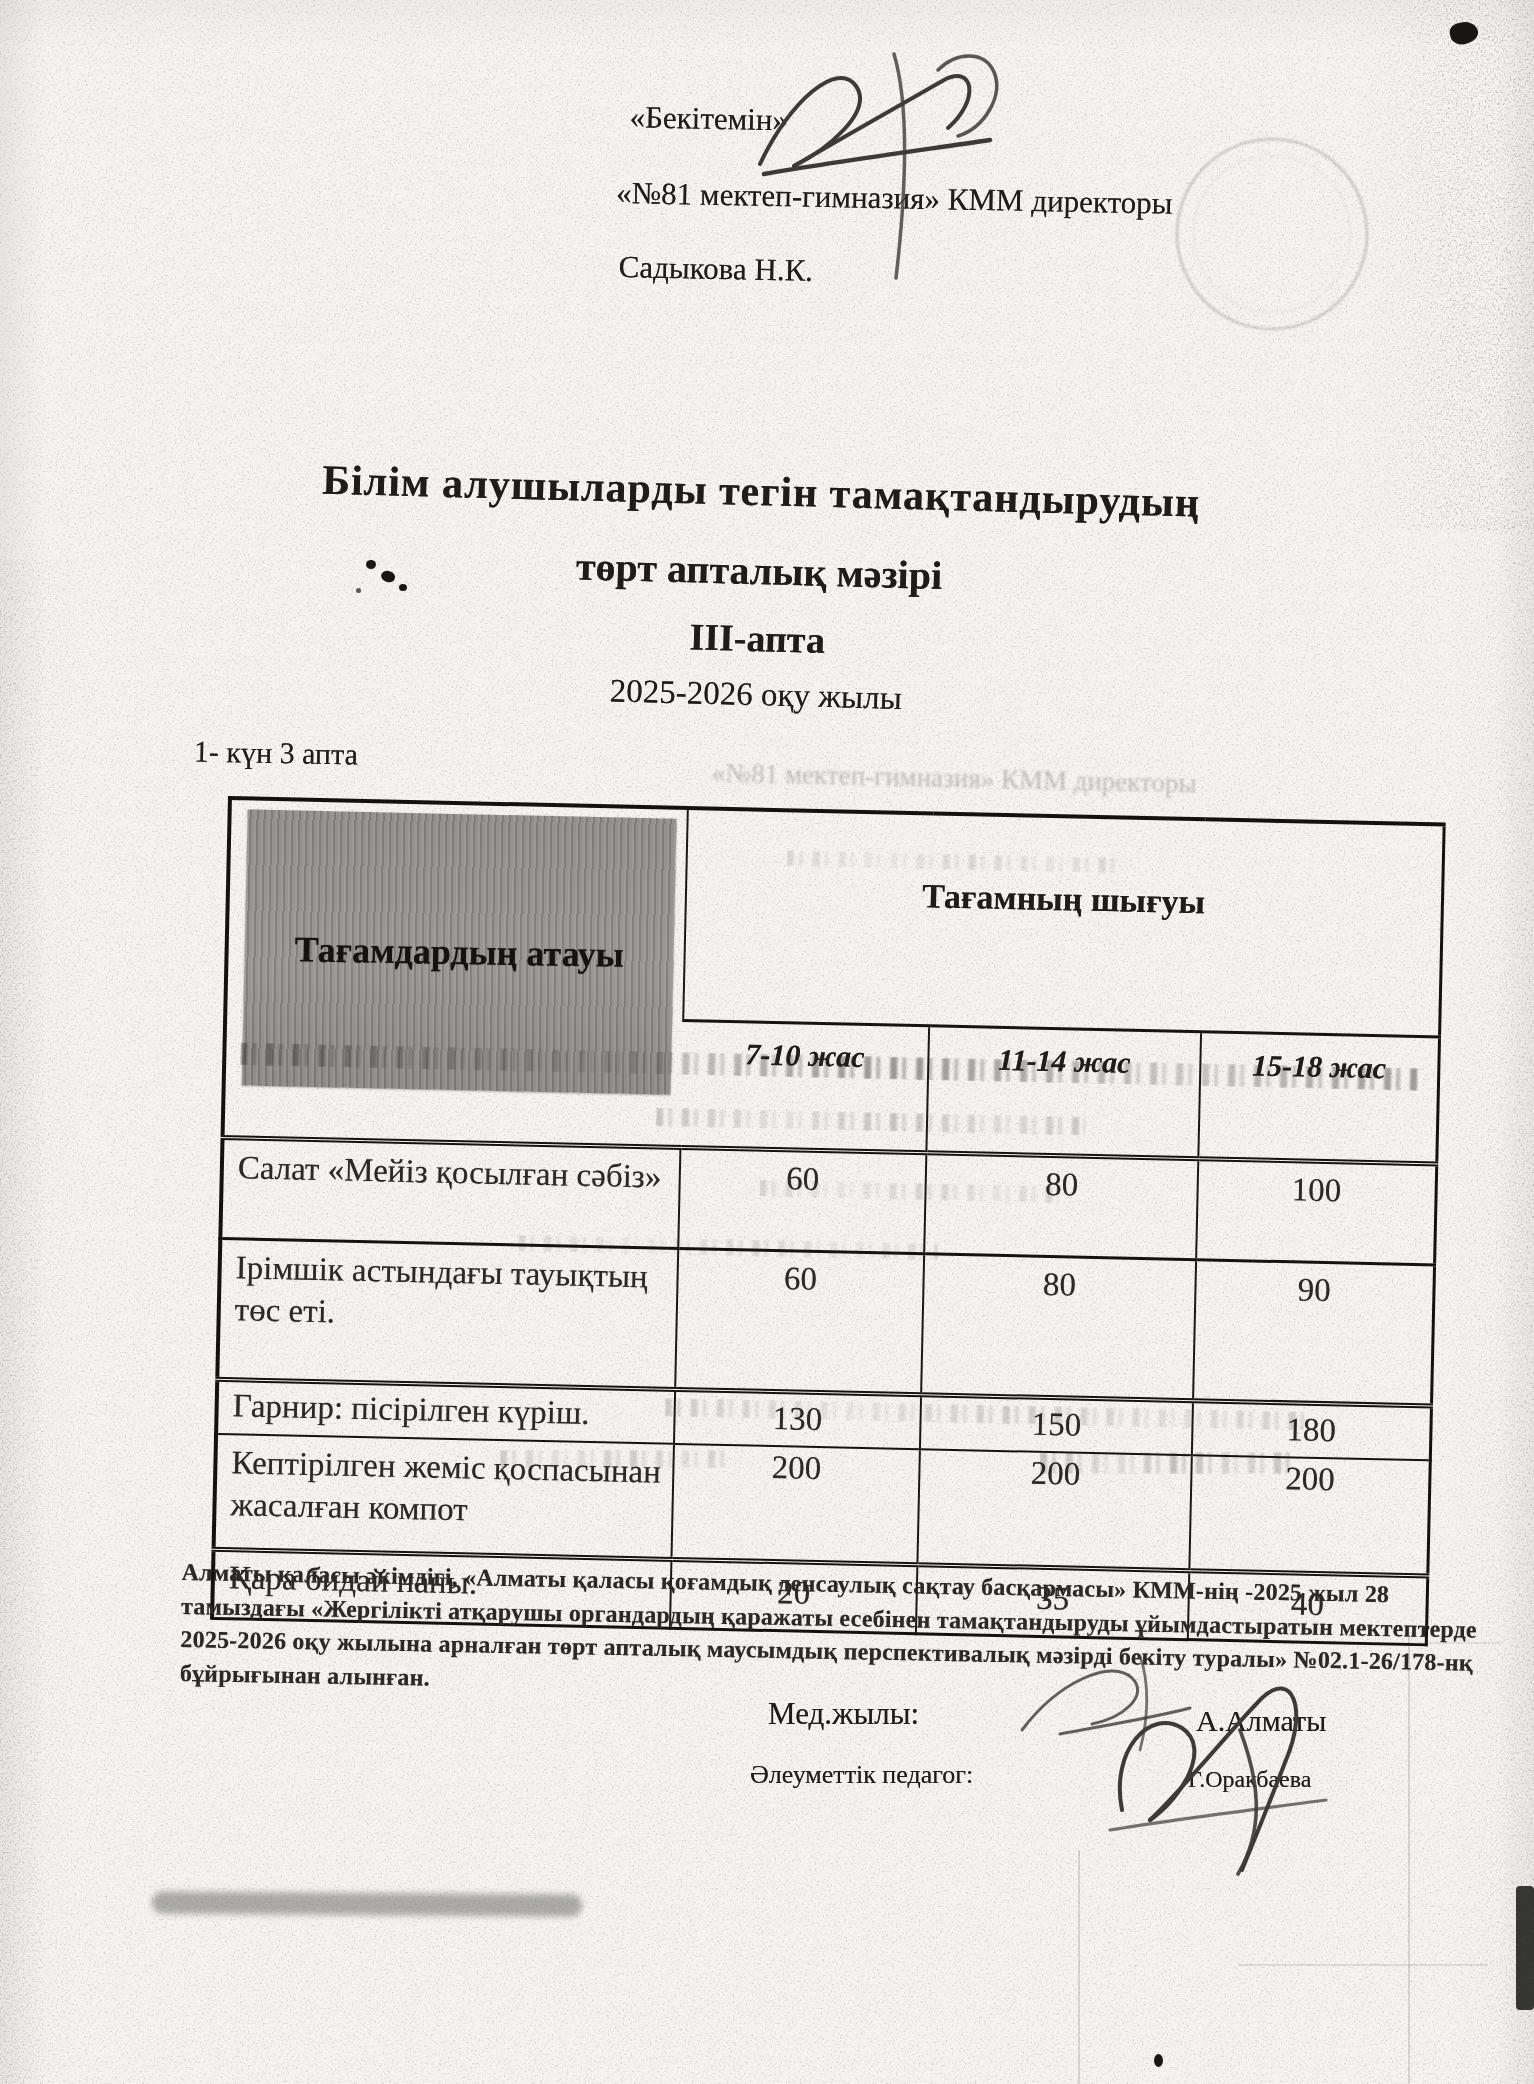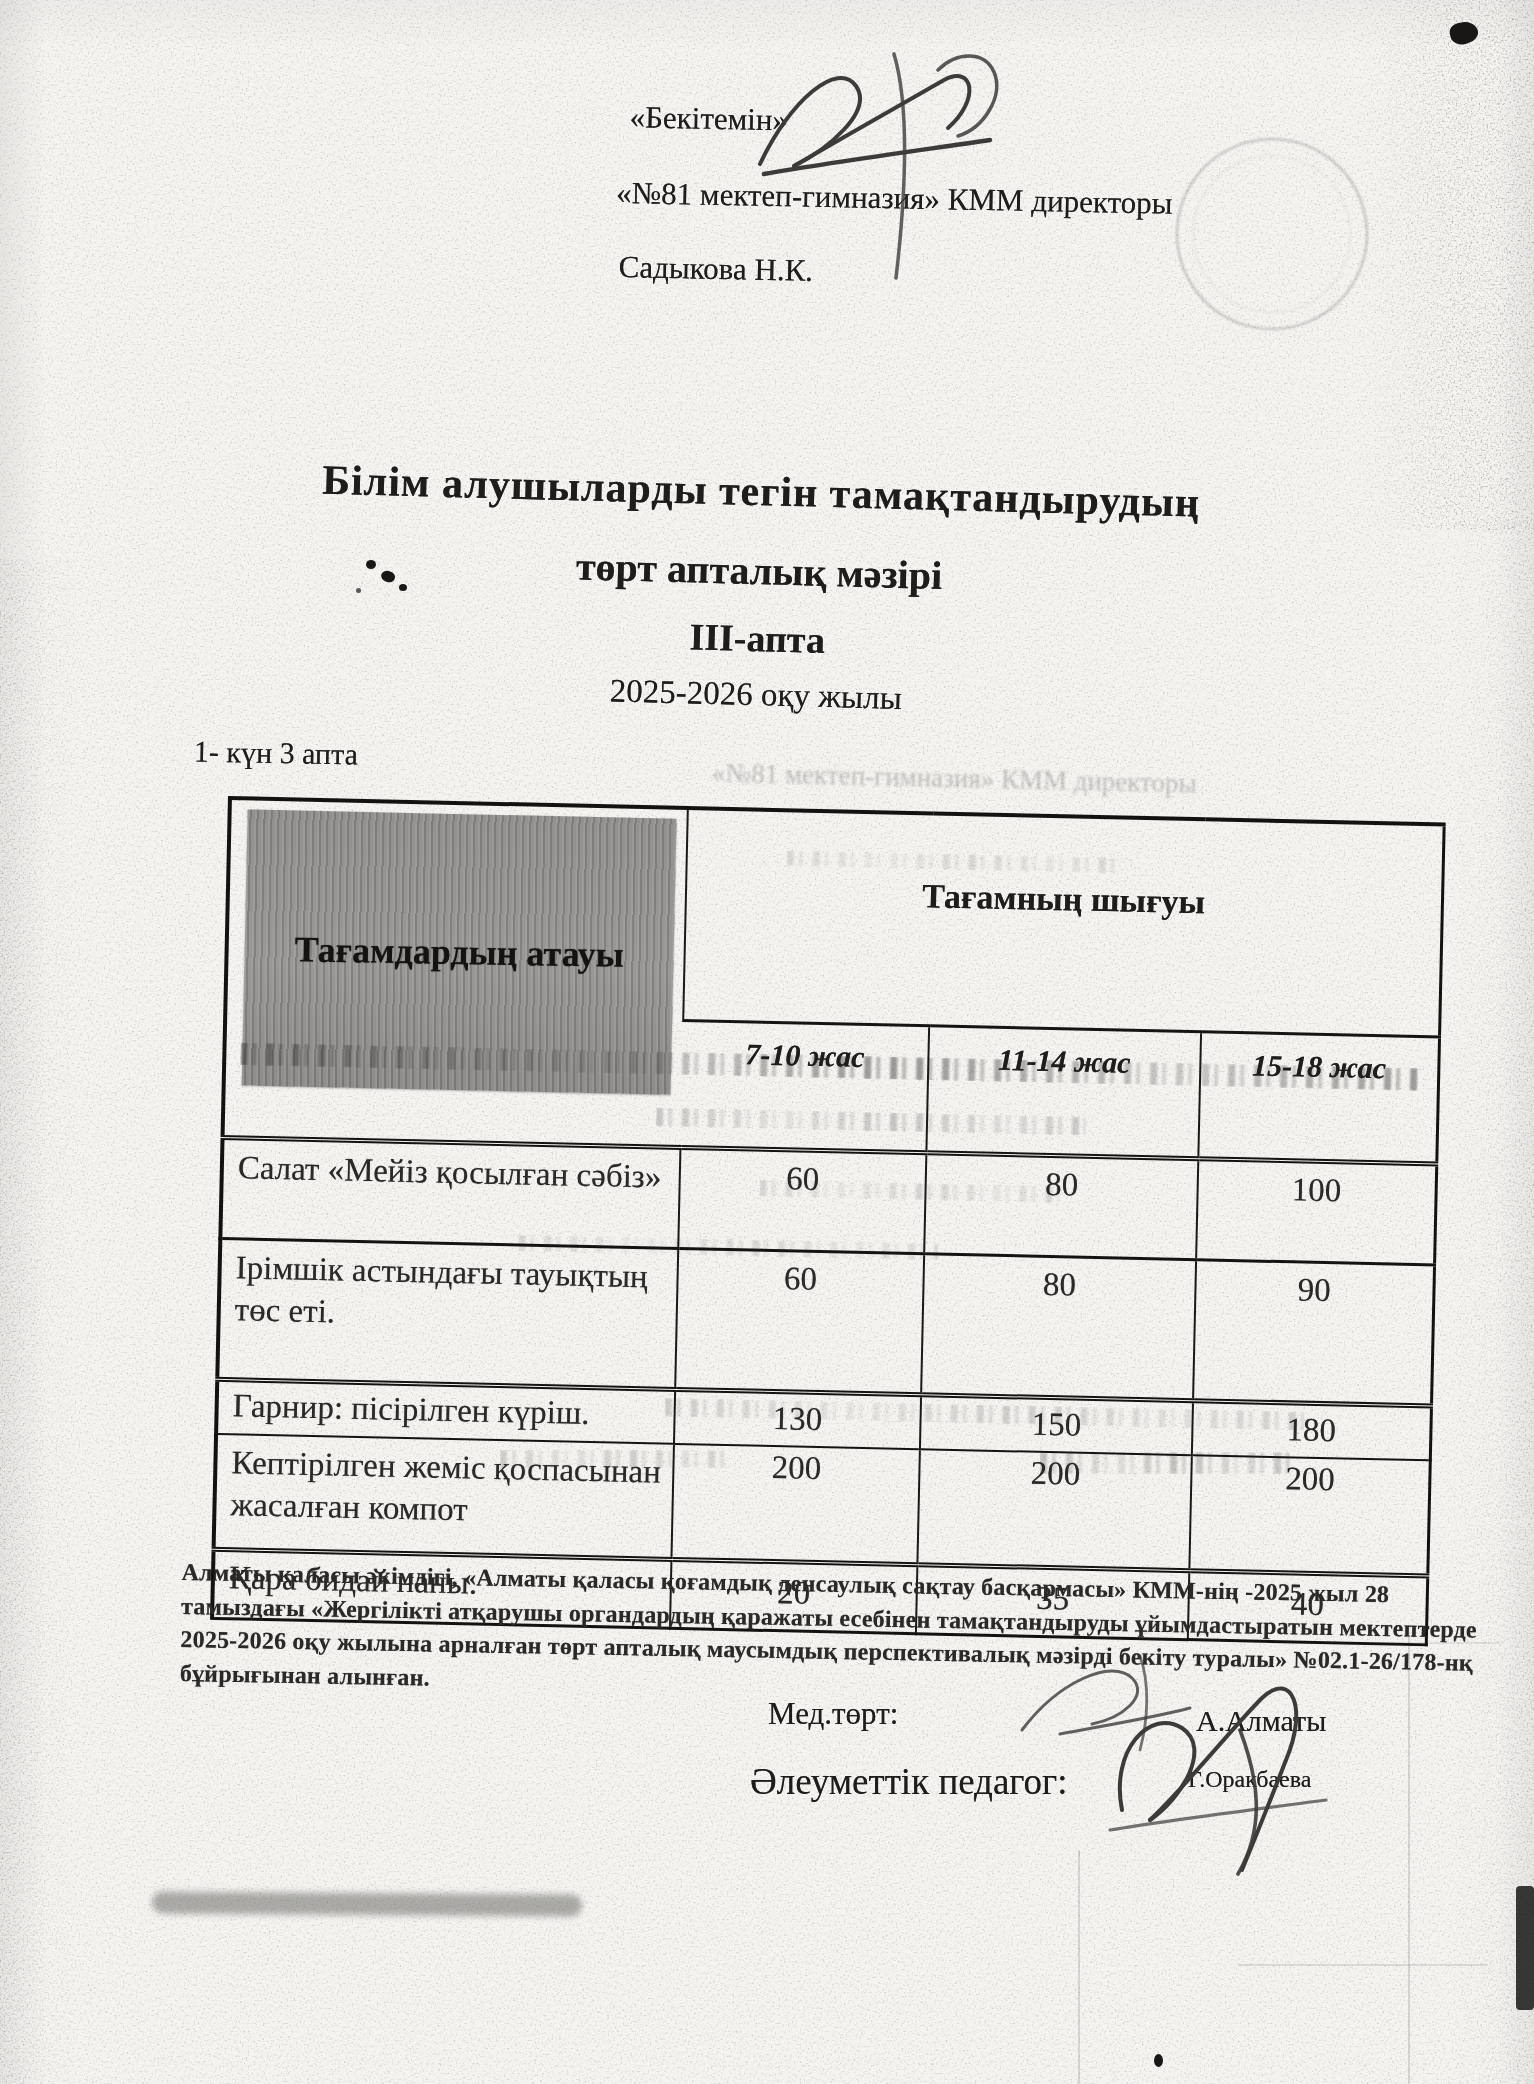--- a/index.html
+++ b/index.html
@@ -85,21 +85,21 @@
   .speck{position:absolute;filter:blur(1.2px);
      background:repeating-linear-gradient(90deg,rgba(35,33,31,.75) 0 7px,transparent 7px 12px,rgba(35,33,31,.5) 12px 16px,transparent 16px 26px);
      -webkit-mask-image:linear-gradient(90deg,rgba(0,0,0,.9),rgba(0,0,0,.35) 30%,rgba(0,0,0,.95) 55%,rgba(0,0,0,.45) 80%,rgba(0,0,0,.9));
      mask-image:linear-gradient(90deg,rgba(0,0,0,.9),rgba(0,0,0,.35) 30%,rgba(0,0,0,.95) 55%,rgba(0,0,0,.45) 80%,rgba(0,0,0,.9));}
 
   
   .para{left:182px;top:1556px;width:1316px;font-size:24px;font-weight:600;line-height:1.40;
         transform:rotate(1.05deg);transform-origin:0 0;letter-spacing:.2px;}
   .medlabel{left:768px;top:1696px;font-size:31px;}
   .medname{left:1196px;top:1704px;font-size:30px;}
-  .pedlabel{left:750px;top:1760px;font-size:37px;}
+  .pedlabel{left:750px;top:1760px;font-size:26px;}
   .pedname{left:1188px;top:1766px;font-size:24px;}
 
   .sig{position:absolute;}
   .sig path{fill:none;stroke:#3d3b39;stroke-linecap:round;stroke-linejoin:round;}
 
   .fold{position:absolute;width:2px;background:rgba(40,38,36,.14);}
   .hline{position:absolute;height:2px;background:rgba(40,38,36,.16);}
 
   .blob{position:absolute;background:#181716;}
   .smudge{left:152px;top:1893px;width:430px;height:22px;border-radius:12px;
@@ -215,21 +215,21 @@
     <div class="speck" style="left:540px;top:372px;width:300px;height:17px;opacity:.2"></div>
     <div class="speck" style="left:300px;top:432px;width:420px;height:17px;opacity:.18"></div>
     <div class="speck" style="left:450px;top:592px;width:640px;height:19px;opacity:.25"></div>
   </div>
 
   <div class="speck abs" style="left:500px;top:1450px;width:230px;height:18px;opacity:.25"></div>
   <div class="speck abs" style="left:1040px;top:1452px;width:250px;height:22px;opacity:.33"></div>
 
   <div class="abs para soft">Алматы қаласы әкімдігі, «Алматы қаласы қоғамдық денсаулық сақтау басқармасы» КММ-нің -2025 жыл 28 тамыздағы «Жергілікті атқарушы органдардың қаражаты есебінен тамақтандыруды ұйымдастыратын мектептерде 2025-2026 оқу жылына арналған төрт апталық маусымдық перспективалық мәзірді бекіту туралы» №02.1-26/178-нқ бұйрығынан алынған.</div>
 
-  <div class="abs medlabel ink">Мед.төрт:</div>
+  <div class="abs medlabel ink">Мед.жылы:</div>
   <div class="abs medname ink">А.Алматы</div>
   <div class="abs pedlabel ink">Әлеуметтік педагог:</div>
   <div class="abs pedname ink">Г.Оракбаева</div>
 
   <svg class="sig" style="left:1000px;top:1638px" width="210" height="130" viewBox="0 0 210 130">
     <path d="M22,92 C58,44 112,20 132,40 C150,58 122,80 92,86" stroke-width="3" opacity=".8"></path>
     <path d="M60,96 C102,88 152,80 190,70" stroke-width="3" opacity=".8"></path>
     <path d="M140,18 C150,46 148,82 140,112" stroke-width="2.8" opacity=".7"></path>
   </svg>
 

